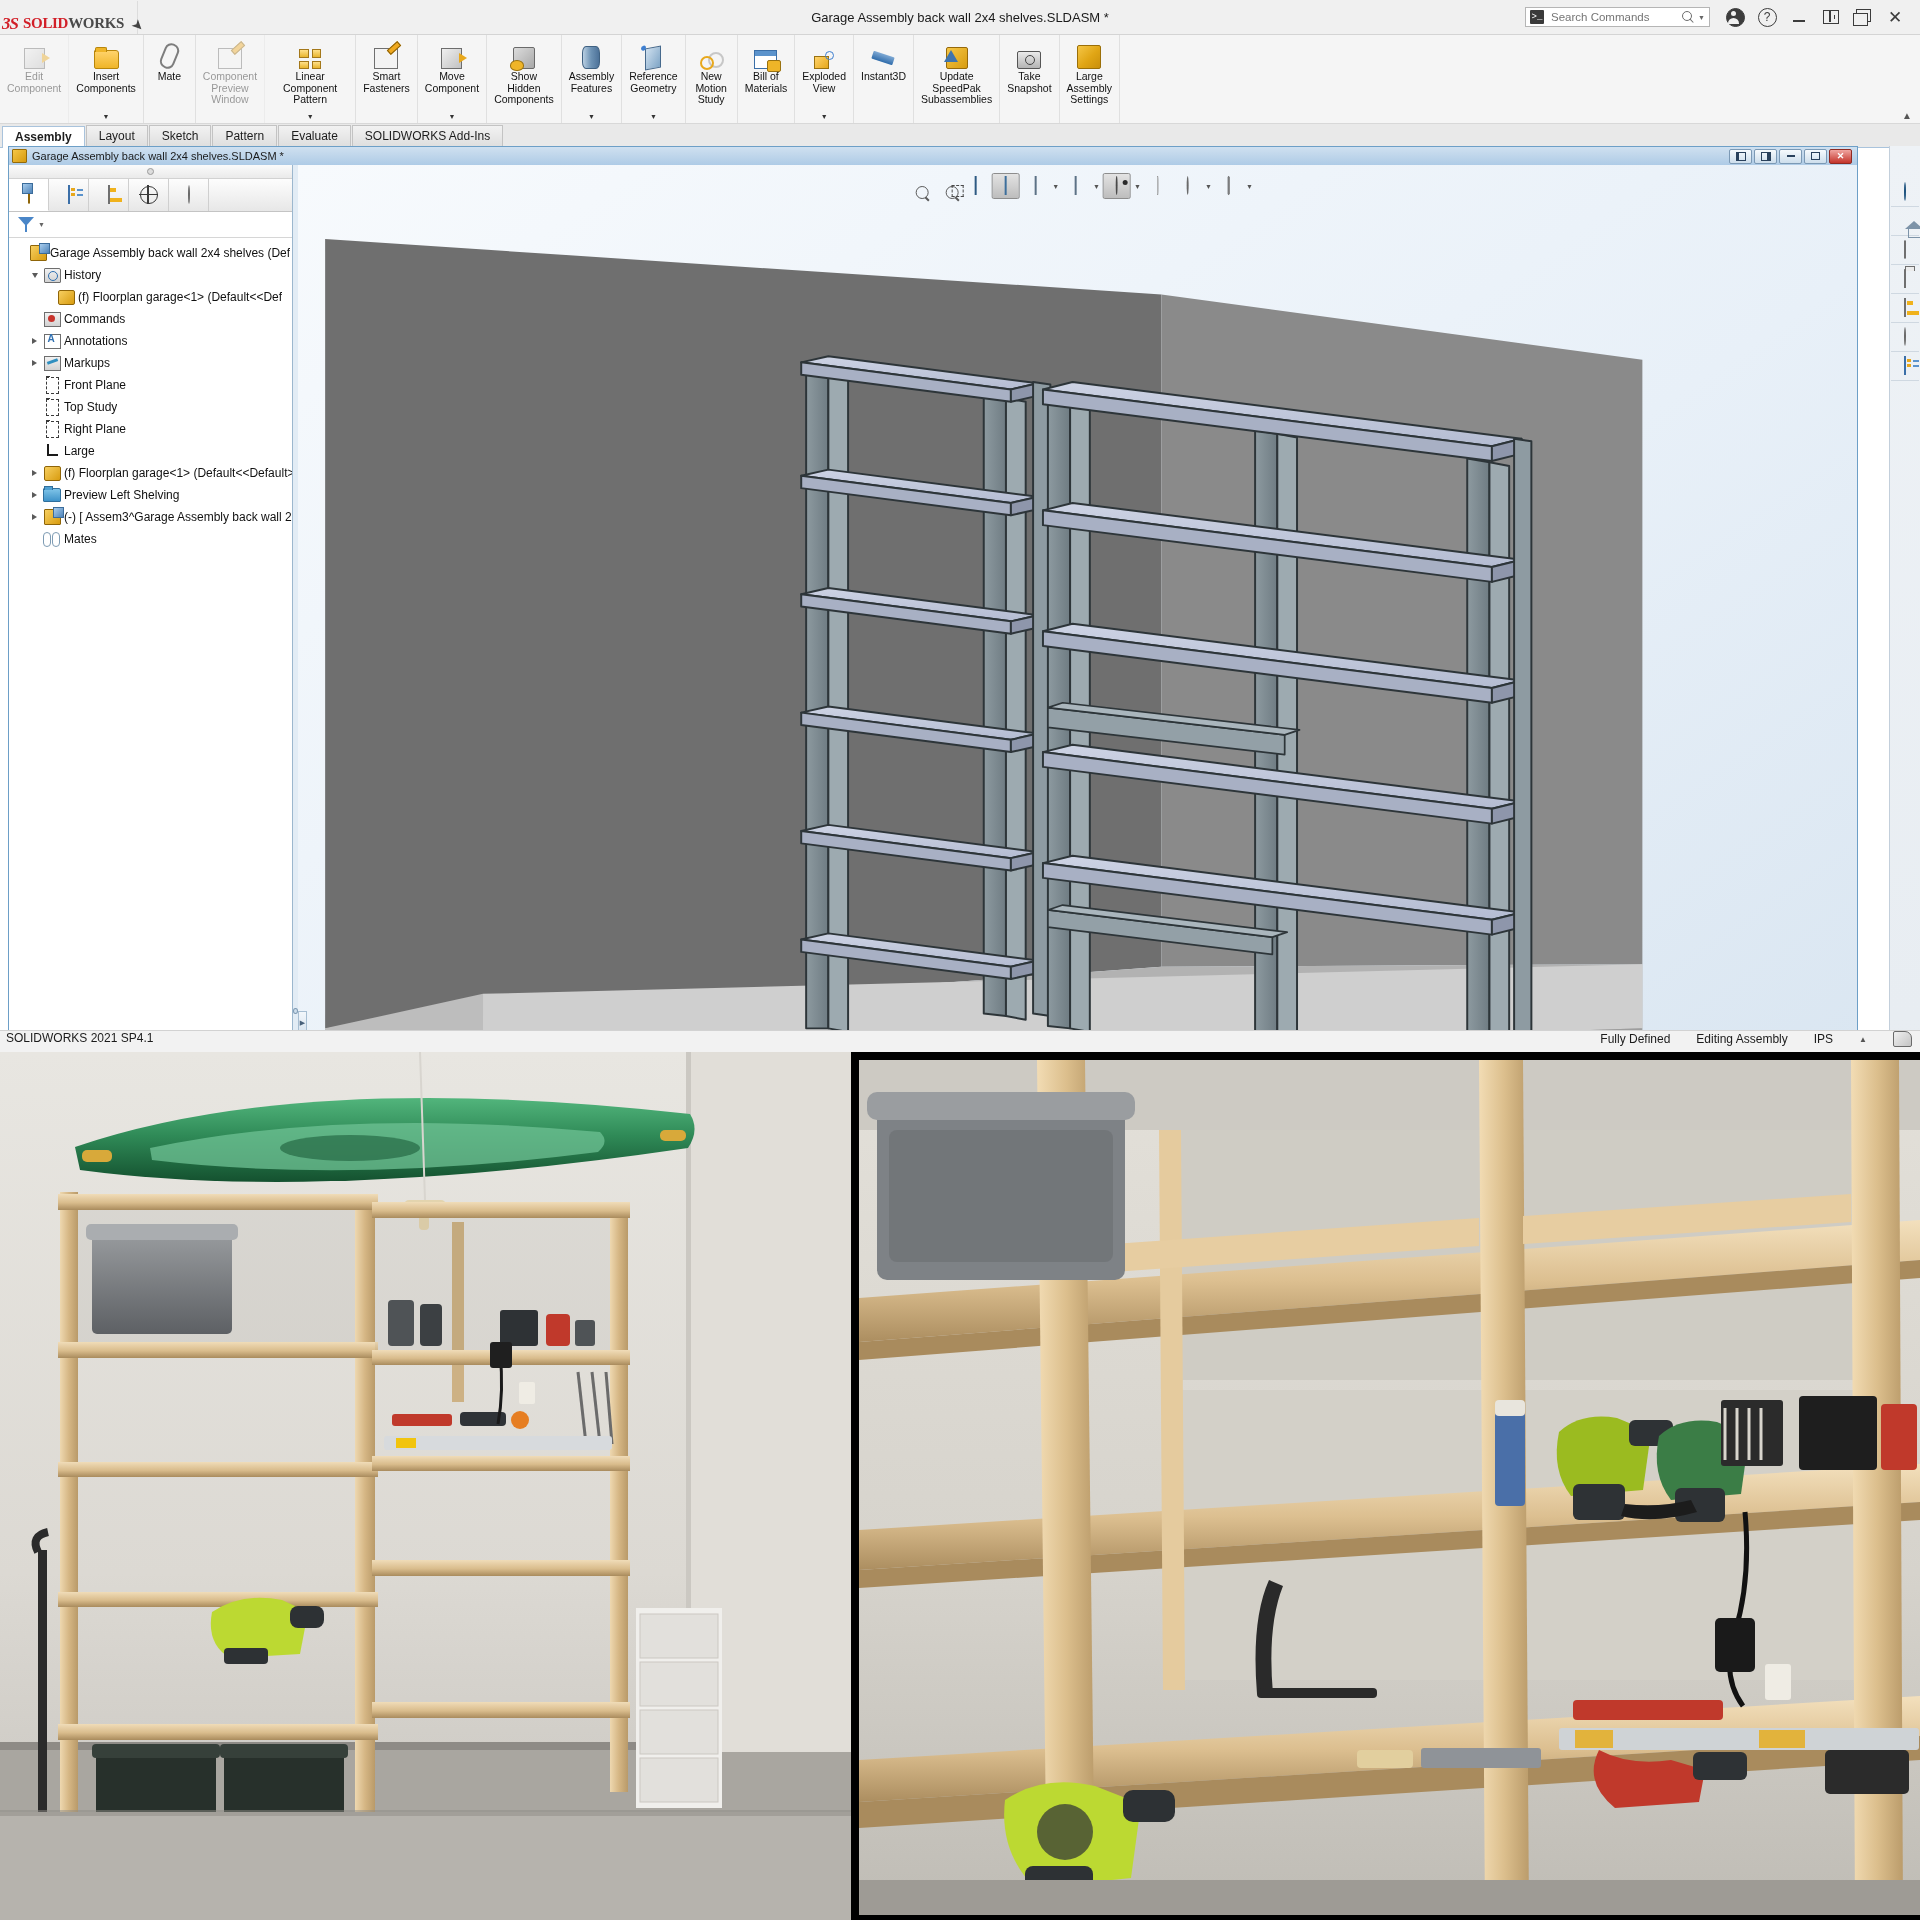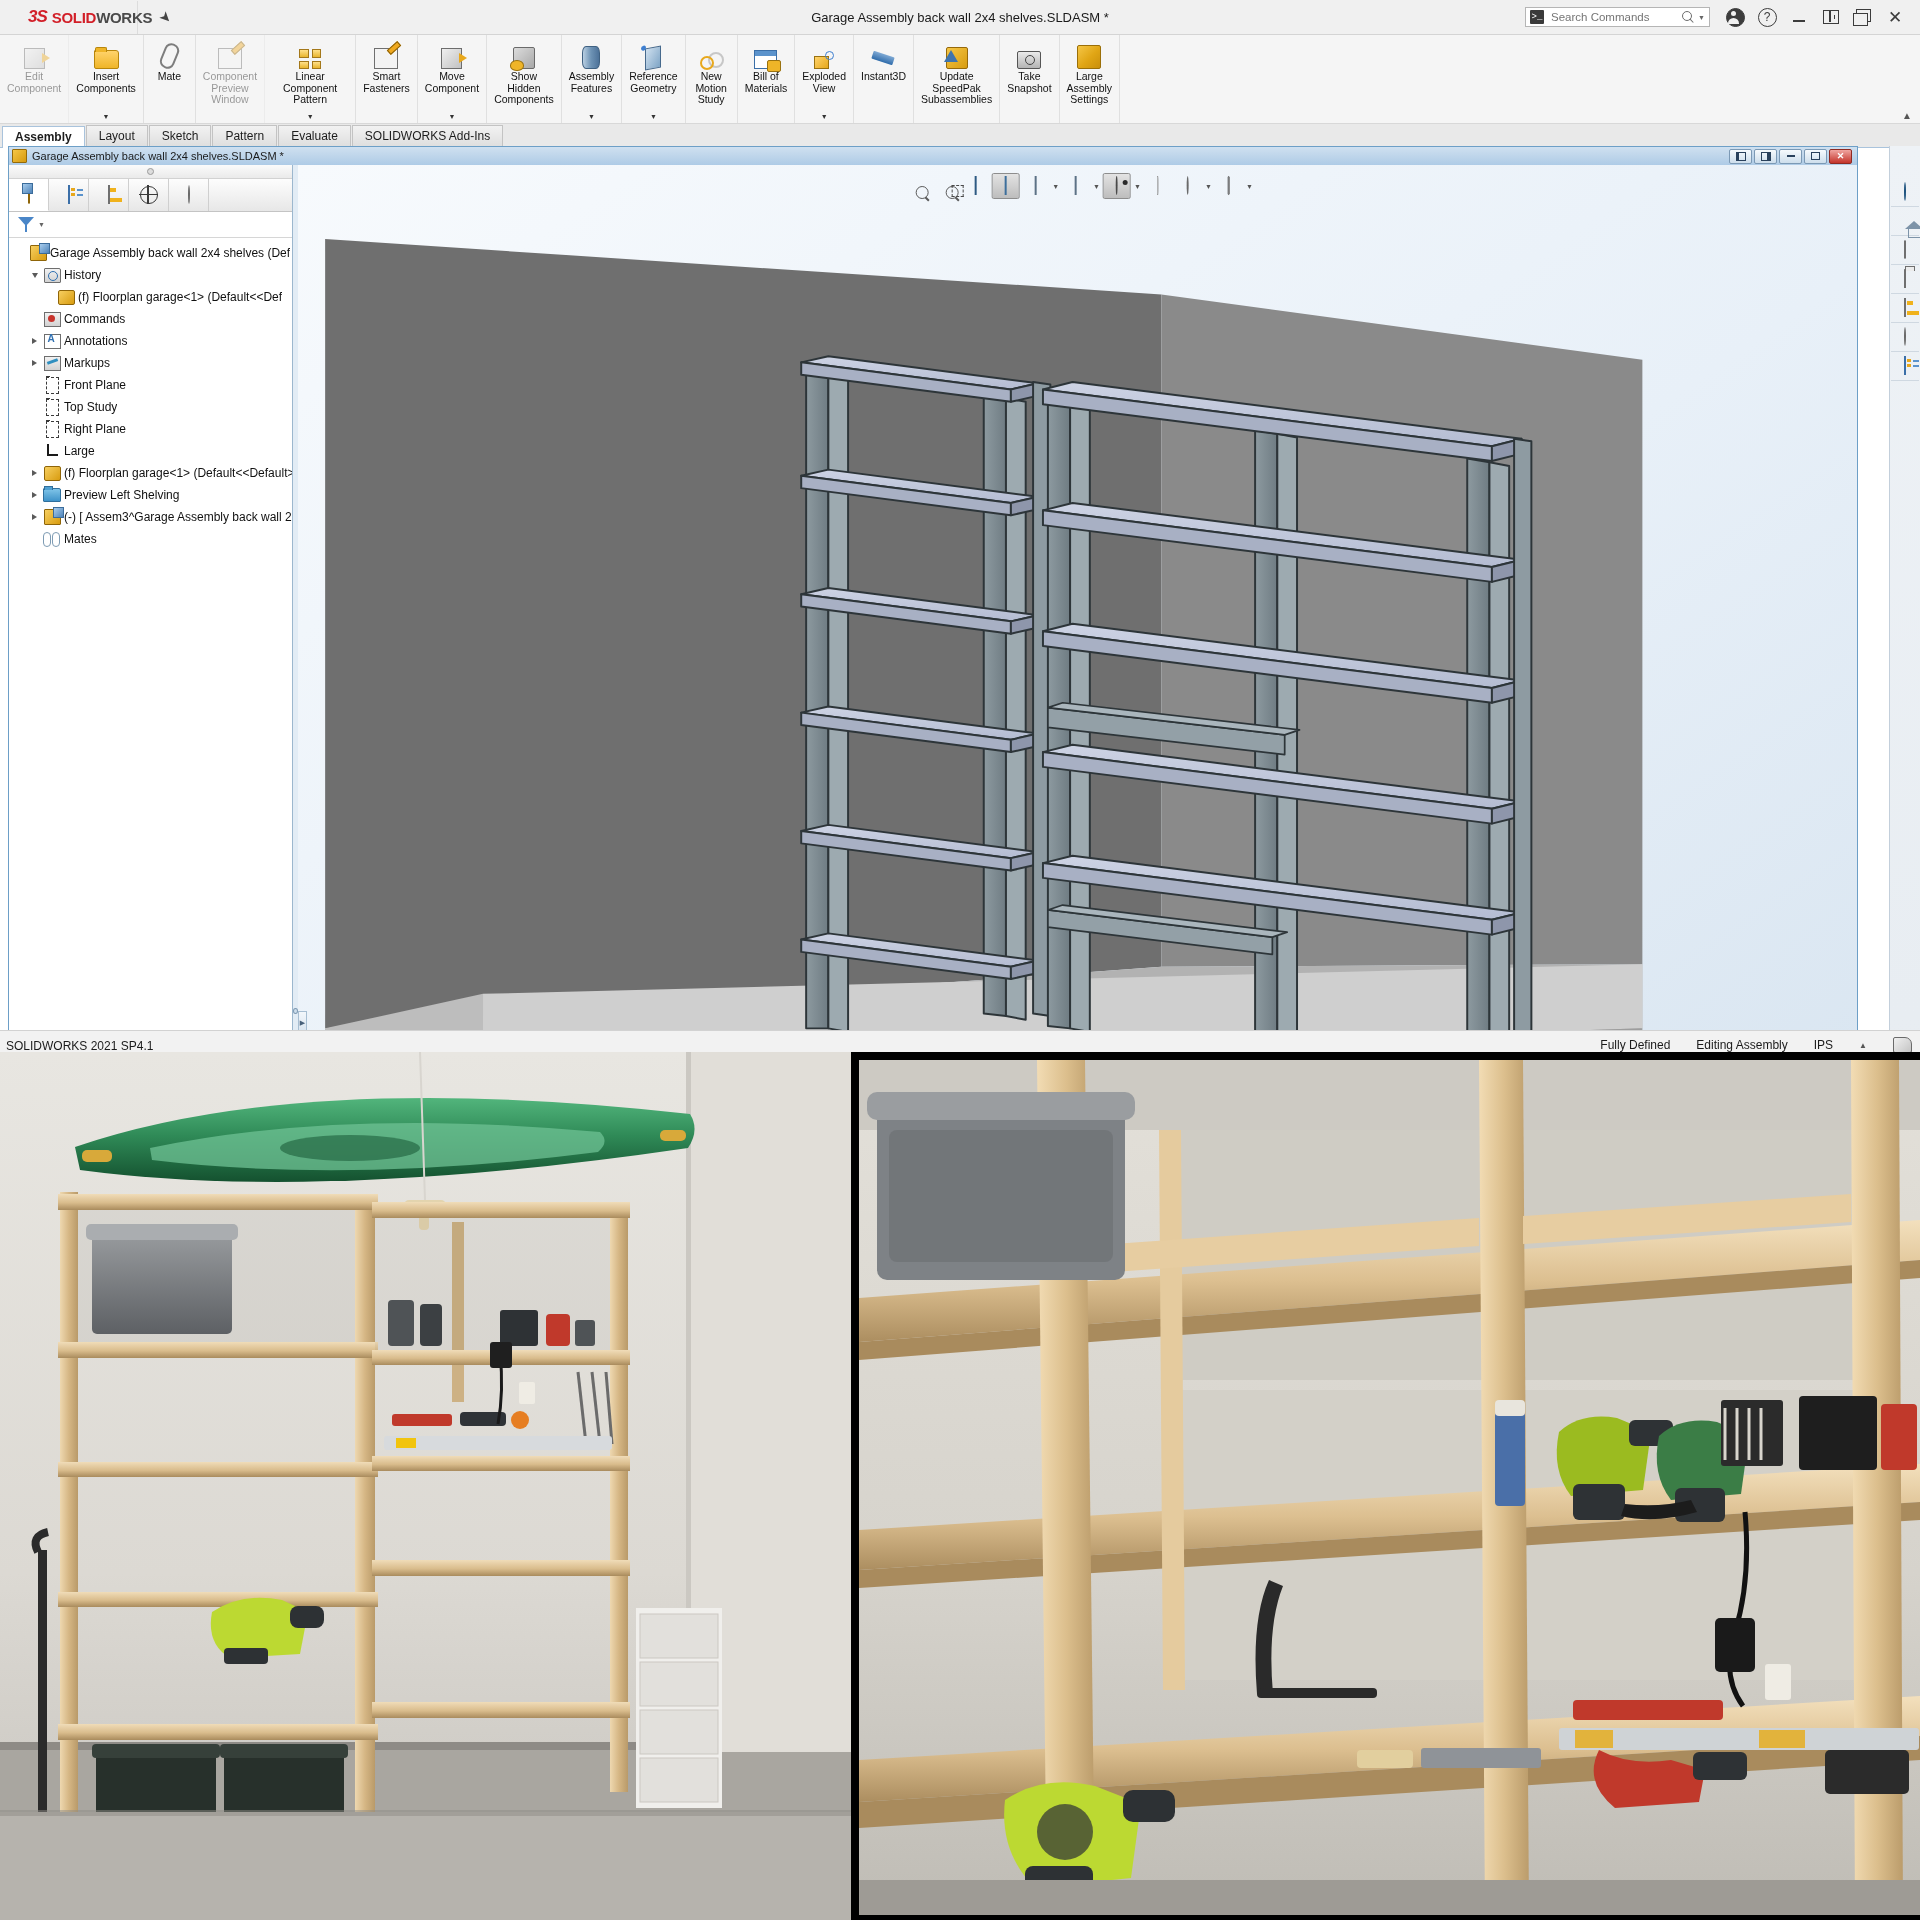--- a/index.html
+++ b/index.html
@@ -10,22 +10,22 @@
     -webkit-font-smoothing:antialiased;
   }
   .app{width:1920px;height:1920px;position:relative;}
 
   
   .titlebar{
     height:34px;background:#f0f0f0;border-bottom:1px solid #d4d4d4;
     display:flex;align-items:center;position:relative;
   }
   .sw-logo-box{
-    width:138px;height:33px;display:flex;align-items:center;
-    padding-left:28px;box-sizing:border-box;border-right:1px solid #dcdcdc;
+    width:138px;height:33px;display:flex;align-items:flex-end;
+    padding-left:2px;box-sizing:border-box;border-right:1px solid #dcdcdc;font-family:Liberation Serif, serif;
   }
   .sw-logo{display:flex;align-items:center;gap:5px;}
   .ds-mark{
     color:#d21f28;font-weight:bold;font-size:17px;font-style:italic;
     letter-spacing:-1px;
   }
   .sw-name{font-size:15px;letter-spacing:-0.3px;}
   .sw-name b{color:#d21f28;font-weight:bold;}
   .sw-name i{color:#4a4a4a;font-weight:bold;font-style:normal;}
   .pin-icon{margin-left:8px;color:#444;font-size:14px;transform:rotate(45deg);}
@@ -289,21 +289,21 @@
   .tp-blocks{width:17px;height:16px;background:#fff;border:1.3px solid #6f6f6f;position:relative;}
   .tp-blocks:before{content:"";position:absolute;left:1.5px;top:1.5px;width:6px;height:4px;background:#f0b21c;}
   .tp-blocks:after{content:"";position:absolute;left:1.5px;bottom:1.5px;width:12px;height:4px;background:#f0b21c;}
   .tp-appear{width:17px;height:17px;border-radius:50%;background:conic-gradient(#c8342d 0 25%,#3a7fc1 0 50%,#f0b21c 0 75%,#3f9e52 0 100%);border:1.2px solid #6a6a6a;}
   .tp-list{width:17px;height:15px;background:#fff;border:1.4px solid #3b6fa8;position:relative;}
   .tp-list:before{content:"";position:absolute;left:2px;top:2px;width:4px;height:3px;background:#e8a81c;box-shadow:0 5px 0 #e8a81c;}
   .tp-list:after{content:"";position:absolute;left:8px;top:2.5px;width:6px;height:2px;background:#5b93cc;box-shadow:0 5px 0 #5b93cc;}
   .sbar{
     position:absolute;left:0;right:0;top:1030px;height:22px;
     background:#f2f2f2;border-top:1px solid #d2d2d2;
-    display:flex;align-items:flex-end;font-size:12px;color:#1b1b1b;
+    display:flex;align-items:flex-start;font-size:12px;color:#1b1b1b;
   }
   .sbar .left{padding-left:6px;}
   .sbar .right{margin-left:auto;display:flex;align-items:center;gap:26px;padding-right:8px;}
   .sbar .caretup{font-size:8px;color:#555;}
   .sb-icon{width:17px;height:14px;background:linear-gradient(135deg,#f0f0f0,#c4c4c4);border:1.3px solid #6a6a6a;border-radius:2px 7px 2px 2px;}
 
   
   .photos{position:absolute;left:0;top:1052px;width:1920px;height:868px;background:#000;display:flex;}
   .photo{position:relative;overflow:hidden;}
   .photoL{width:851px;height:868px;border-right:8px solid #000;}

